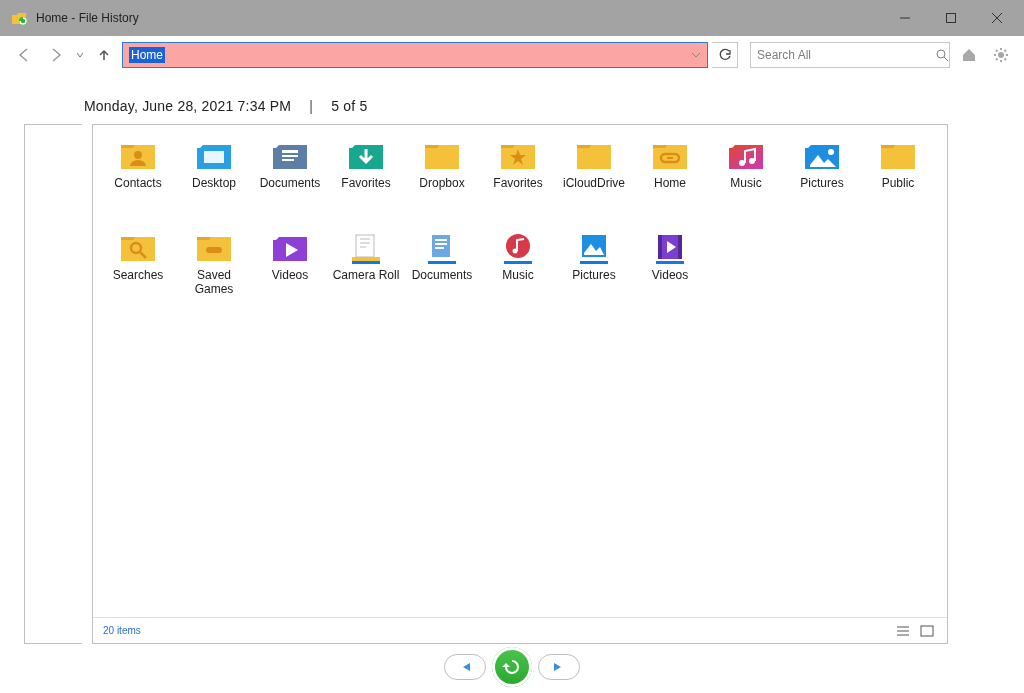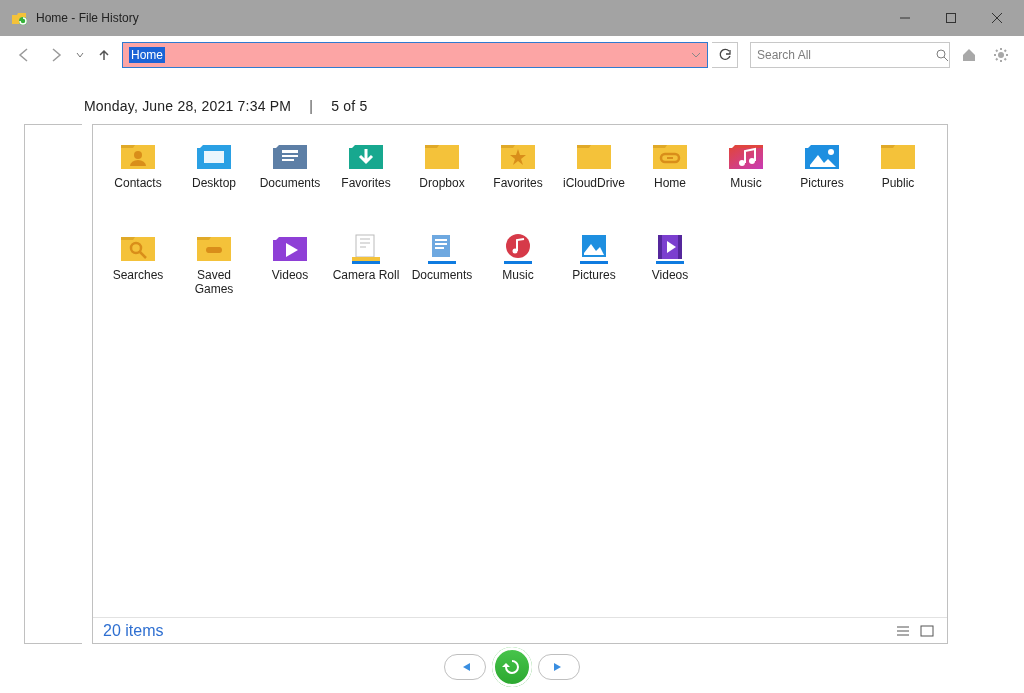--- a/index.html
+++ b/index.html
@@ -163,21 +163,21 @@
   max-width: 72px;
   word-wrap: break-word;
 }
 .statusbar {
   height: 26px;
   border-top: 1px solid #e2e2e2;
   display: flex;
   align-items: center;
   padding: 0 10px;
   color: #2e6fd1;
-  font-size: 16px;
+  font-size: 10px;
 }
 .statusbar .spacer { flex: 1; }
 .view-btn {
   width: 20px; height: 20px;
   display: flex; align-items: center; justify-content: center;
   color: #555;
   margin-left: 4px;
 }
 .bottom-controls {
   position: relative;

